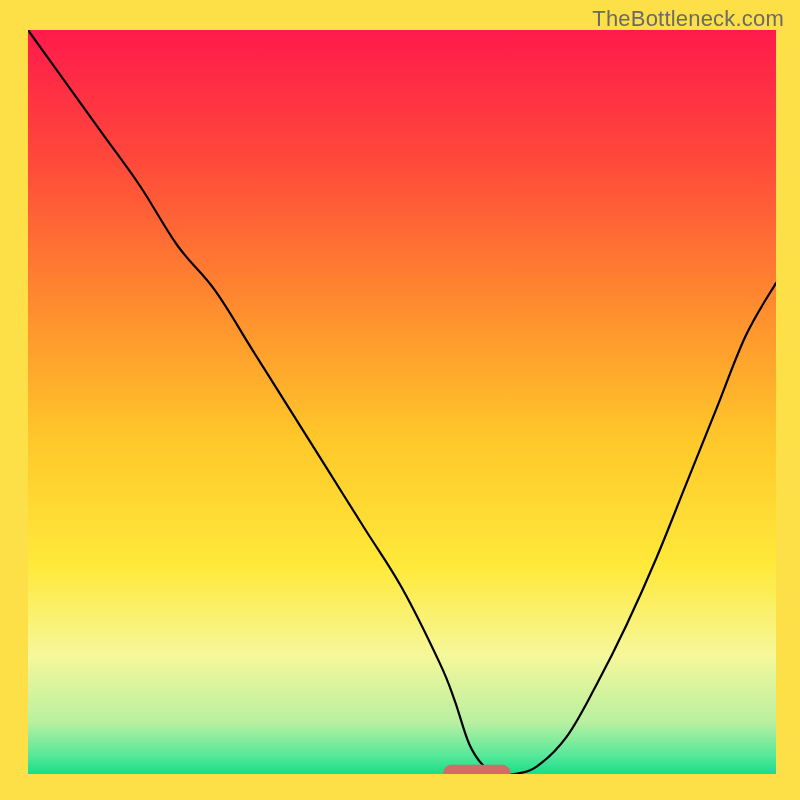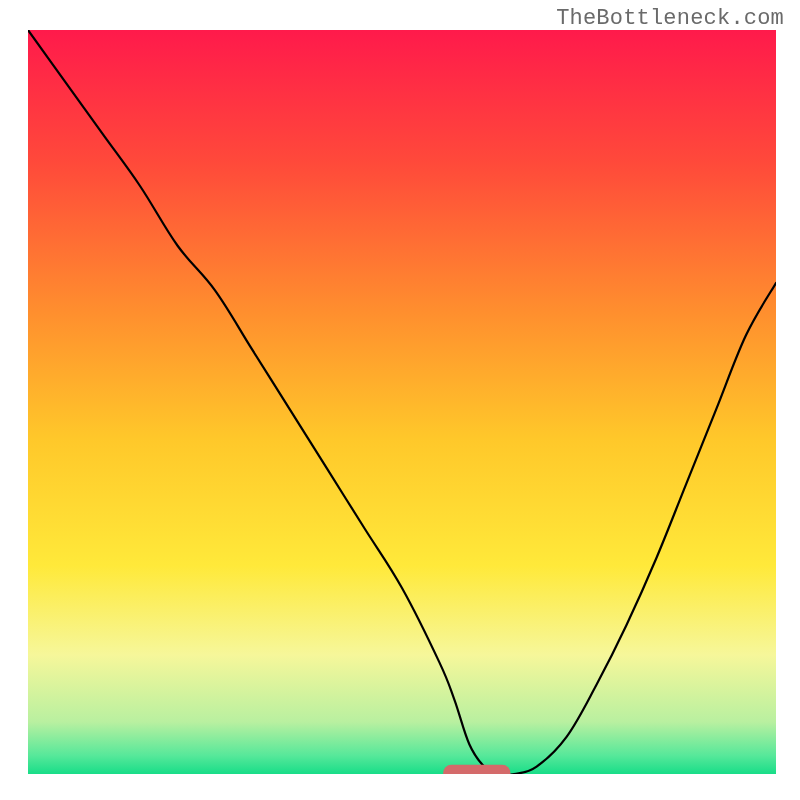--- a/index.html
+++ b/index.html
@@ -8,22 +8,21 @@
     width: 800px;
     height: 800px;
     background: #000;
     overflow: hidden;
     font-family: Arial, Helvetica, sans-serif;
   }
   .frame {
     position: relative;
     width: 800px;
     height: 800px;
-    background: #ffffff;
-    font-family: Liberation Mono, monospace;
+    background: #fde047;
   }
   .watermark {
     position: absolute;
     top: 6px;
     right: 16px;
     color: #6a6a6a;
     font-size: 22px;
     font-weight: 400;
     letter-spacing: 0.2px;
     z-index: 10;

